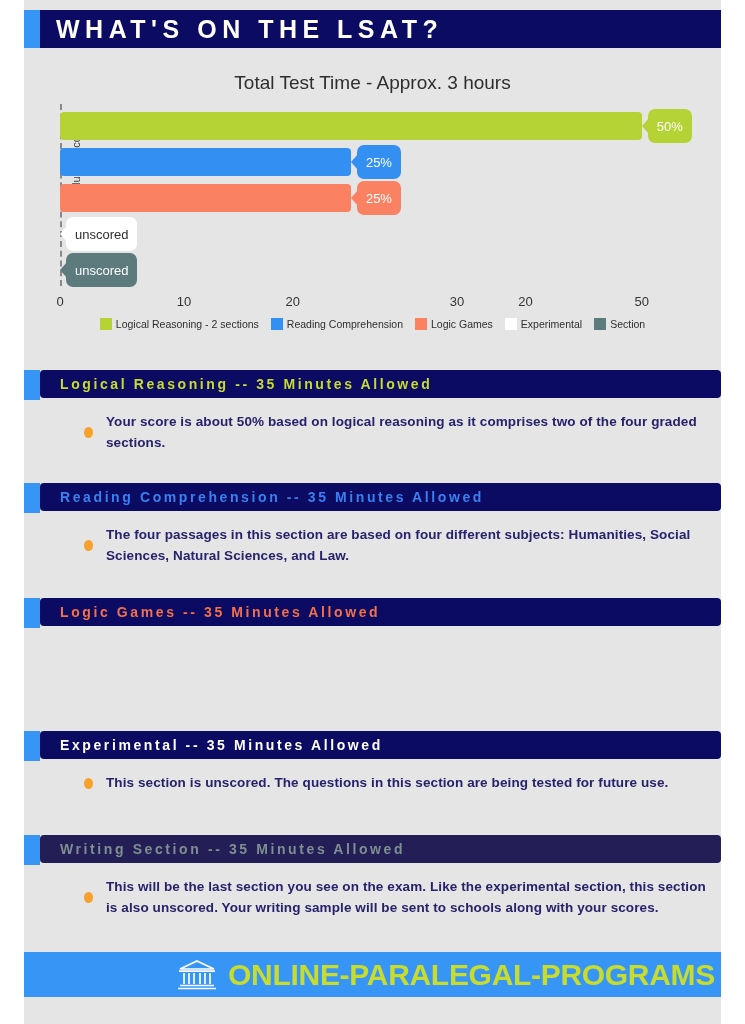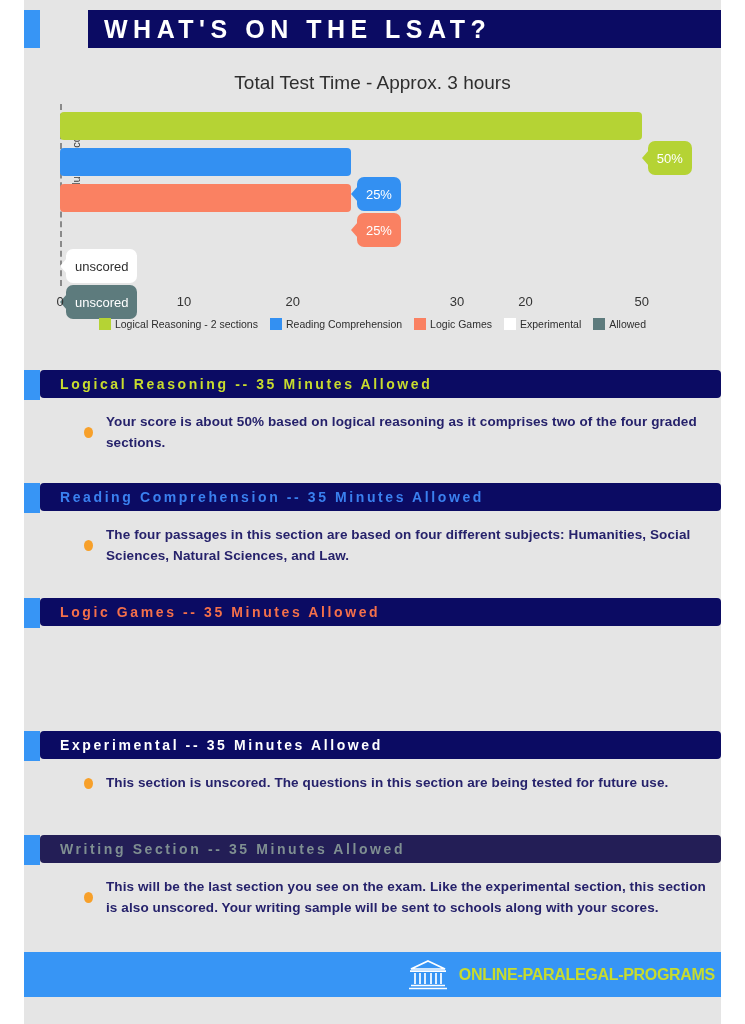--- a/index.html
+++ b/index.html
@@ -25,21 +25,21 @@
   
   .titlebar {
     position: absolute;
     left: 24px; top: 10px;
     width: 697px; height: 38px;
     display: flex; align-items: stretch;
   }
   .titlebar .accent { width: 16px; background: #3795f5; }
   .titlebar .navy {
     flex: 1; background: #0b0b63;
-    display: flex; align-items: center; margin-left: 48px;
+    display: flex; align-items: center;
   }
   .titlebar .navy span {
     color: #ffffff;
     font-size: 25px;
     font-weight: bold;
     letter-spacing: 5.5px;
     padding-left: 16px;
     font-family: "Liberation Sans", sans-serif;
   }
 
@@ -67,21 +67,20 @@
     position: absolute; left: 0; top: 0; height: 28px;
     border-radius: 4px;
   }
   .flag {
     position: absolute; top: -3px; height: 34px;
     border-radius: 7px;
     display: flex; align-items: center; justify-content: center;
     padding: 0 9px;
     font-size: 13px; color: #ffffff;
     white-space: nowrap;
-    margin-top: 32px;
   }
   .flag::before {
     content: ""; position: absolute; left: -6px; top: 9px;
     width: 0; height: 0;
     border-top: 8px solid transparent;
     border-bottom: 8px solid transparent;
     border-right: 7px solid currentColor;
   }
   .ticks { position: absolute; left: 36px; top: 238px; width: 640px; height: 18px; }
   .tick {
@@ -124,21 +123,21 @@
 
   
   .footer {
     position: absolute; left: 24px; width: 697px; height: 45px;
     background: #3795f5;
     display: flex; align-items: center; justify-content: flex-end;
     padding-right: 6px;
   }
   .footer .logo-icon { margin-right: 10px; display: flex; align-items: center; }
   .footer .brand {
-    color: #c8dc2e; font-size: 16px; font-weight: bold;
+    color: #c8dc2e; font-size: 30px; font-weight: bold;
     letter-spacing: -0.3px; white-space: nowrap;
   }
 </style>
 </head>
 <body>
 
 <div id="page">
 
   <div class="canvas"></div>
 
@@ -208,21 +207,21 @@
         <div class="legend-item">
           <span class="legend-swatch" style="background: rgb(250, 129, 98);"></span>
           <span class="legend-label">Logic Games</span>
         </div>
         <div class="legend-item">
           <span class="legend-swatch" style="background: rgb(255, 255, 255);"></span>
           <span class="legend-label">Experimental</span>
         </div>
         <div class="legend-item">
           <span class="legend-swatch" style="background: rgb(93, 123, 125);"></span>
-          <span class="legend-label">Allowed</span>
+          <span class="legend-label">Section</span>
         </div>
       </div>
   </div>
 
   <div id="sections">
       <div class="section" style="top: 370px;">
         <div class="sec-head">
           <div class="accent"></div>
           <div class="bar" style="background: rgb(11, 11, 99);">
             <span style="color: rgb(200, 220, 46);">Logical Reasoning -- 35 Minutes Allowed</span>

